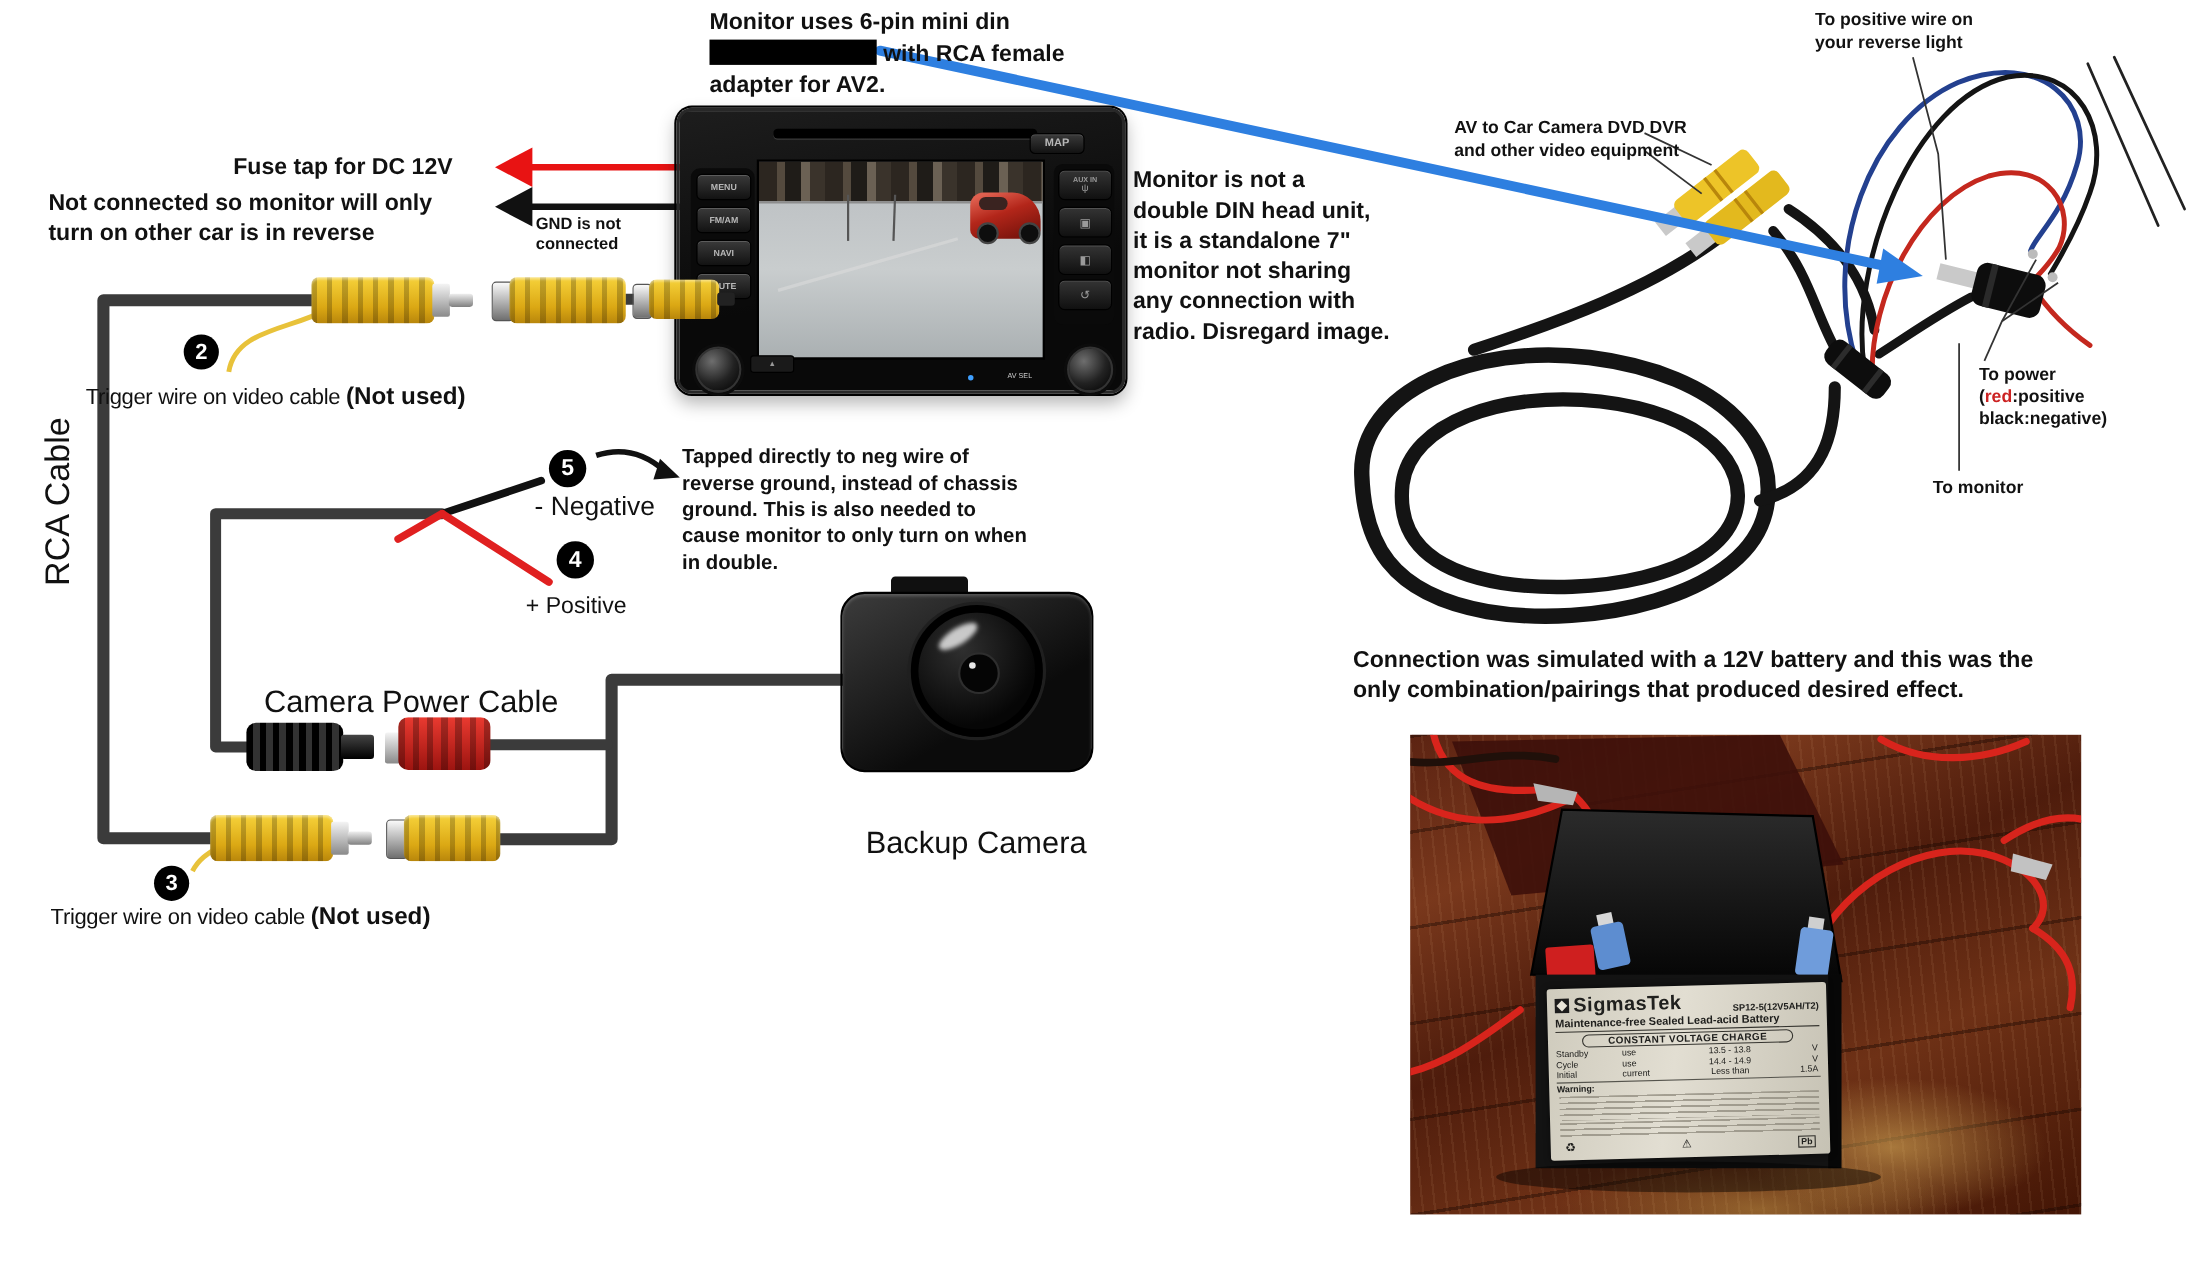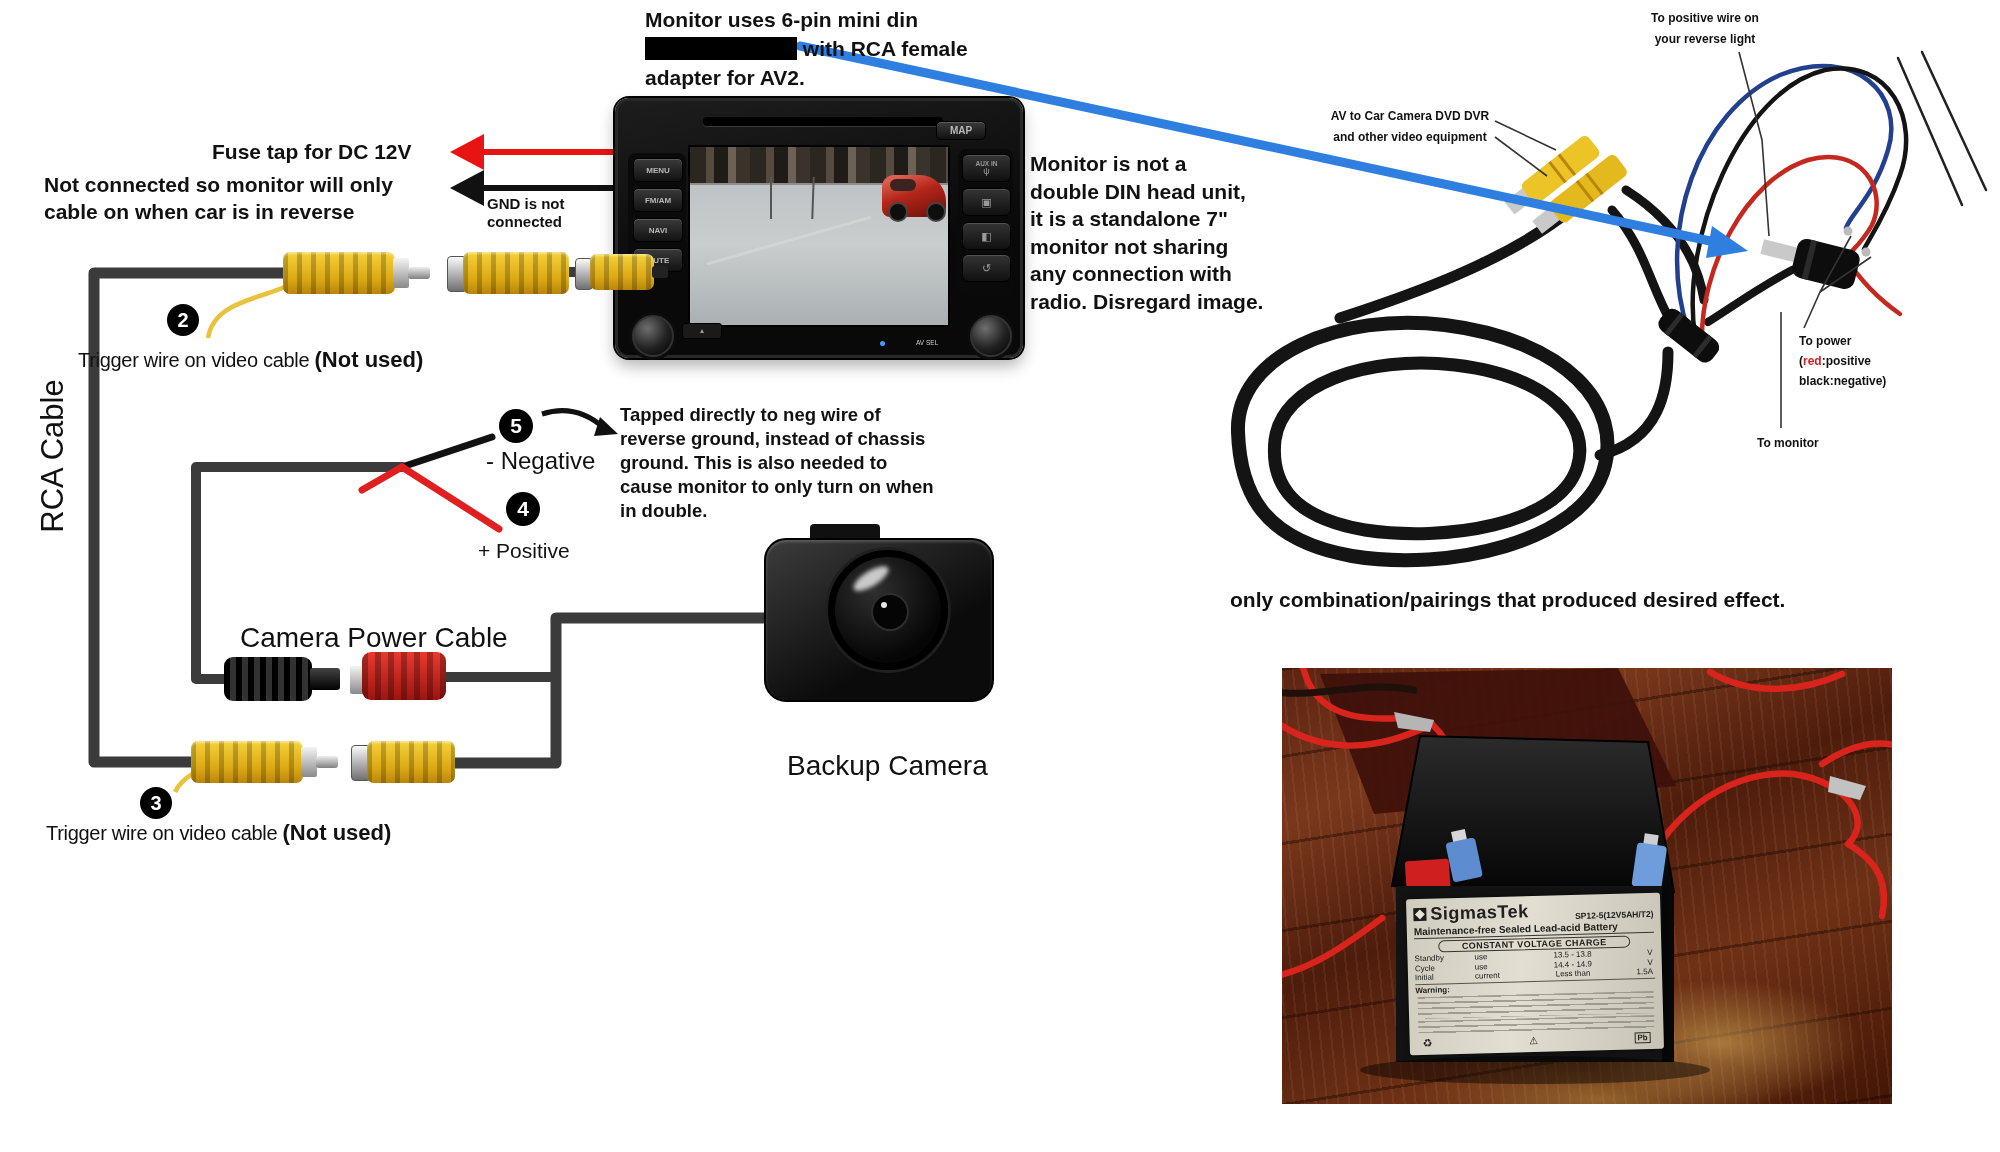--- a/index.html
+++ b/index.html
@@ -61,21 +61,21 @@
       repeating-linear-gradient(171deg,rgba(20,5,0,.38) 0 3px,rgba(20,5,0,0) 3px 86px),
       repeating-linear-gradient(84deg,rgba(255,210,160,.07) 0 2px,rgba(0,0,0,0) 2px 11px),
       linear-gradient(155deg,#5c2312 0%,#79381c 22%,#4e1c0c 45%,#6e3116 68%,#431505 100%);}
   #blabel{position:absolute;left:126px;top:228px;width:254px;height:156px;z-index:3;
     transform:rotate(-1.5deg);background:linear-gradient(100deg,#cfcbbd,#e2ded2 45%,#c6c2b4);
     border-radius:3px;box-shadow:0 0 6px rgba(0,0,0,.5);padding:5px 7px;box-sizing:border-box;color:#20201e;}
   .fineprint{height:22px;margin:2px 2px 0 2px;opacity:.75;
     background:repeating-linear-gradient(#8e897c 0 1.6px,rgba(0,0,0,0) 1.6px 5.4px);}
   .lblRow{display:grid;grid-template-columns:60px 48px 100px 30px;font-size:8px;line-height:9.5px;}
   
-  .sm{font-size:12px;font-weight:bold;line-height:21px;}
+  .sm{font-size:16px;font-weight:bold;line-height:21px;}
 </style>
 </head>
 <body>
 
 <div id="stage">
 
   <svg style="position:absolute;left:0;top:0;z-index:1" width="2000" height="1152" viewBox="0 0 2000 1152" fill="none">
 
     <g stroke="#141414" stroke-linecap="round">
       <path d="M1238 432 C1235 355 1340 312 1445 325 C1565 340 1625 405 1603 472 C1580 542 1448 572 1352 556 C1262 540 1240 492 1238 432" stroke-width="14"></path>
@@ -161,21 +161,21 @@
     <div>
       <span style="display:inline-block;width:152px;height:23px;background:#000;vertical-align:-4px;"></span>
       <span>with RCA female</span>
     </div>
     <div>adapter for AV2.</div>
   </div>
 
   <div class="t b" style="left:212px;top:140px;font-size:21px;">Fuse tap for DC 12V</div>
   <div class="t b" style="left:44px;top:172px;font-size:21px;line-height:26.5px;">
     <div>Not connected so monitor will only</div>
-    <div>cable on when car is in reverse</div>
+    <div>turn on other car is in reverse</div>
   </div>
   <div class="t b" style="left:487px;top:195px;font-size:15px;line-height:18px;">
     <div><span>GND</span><span> is not</span></div>
     <div>connected</div>
   </div>
 
   <div id="monitor">
     <div class="abs" style="left:85px;top:16px;width:240px;height:9px;background:#000;border-radius:4px;box-shadow:0 1px 0 rgba(255,255,255,.15);"></div>
     <div class="mbtn" style="left:318px;top:20px;width:48px;height:17px;font-size:10px;">MAP</div>
     <div class="abs" style="left:10px;top:52px;width:58px;height:126px;background:#0a0a0a;border-radius:8px;"></div>
@@ -298,20 +298,21 @@
   <div class="t sm" style="left:1799px;top:331px;line-height:20px;">
     <div>To power</div>
     <div>
       <span>(</span><span style="color:#cc2222;">red</span><span>:positive</span>
     </div>
     <div>black:negative)</div>
   </div>
   <div class="t sm" style="left:1757px;top:433px;">To monitor</div>
 
   <div class="t b" style="left:1230px;top:586px;font-size:21px;line-height:27.5px;">
+    <div>Connection was simulated with a 12V battery and this was the</div>
     <div>only combination/pairings that produced desired effect.</div>
   </div>
 
   <div id="photo">
     <svg width="610" height="436" viewBox="0 0 610 436" fill="none" style="position:absolute;left:0;top:0;">
       <defs>
         <linearGradient id="tf" x1="0" y1="0" x2="0" y2="1">
           <stop offset="0" stop-color="#2b2b2b"></stop>
             <stop offset="1" stop-color="#050505"></stop>
         </linearGradient>

